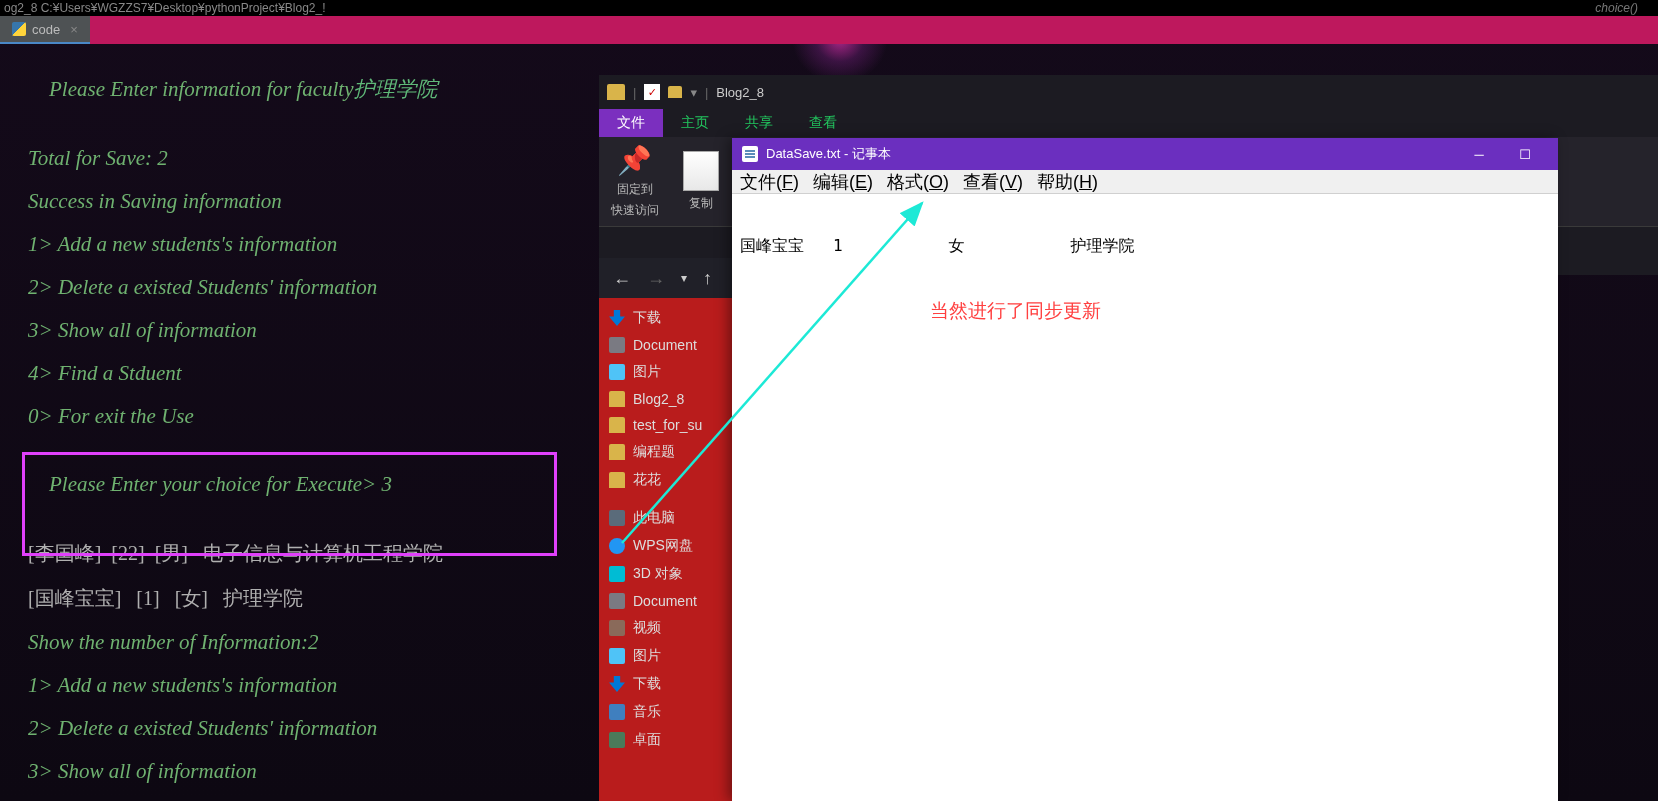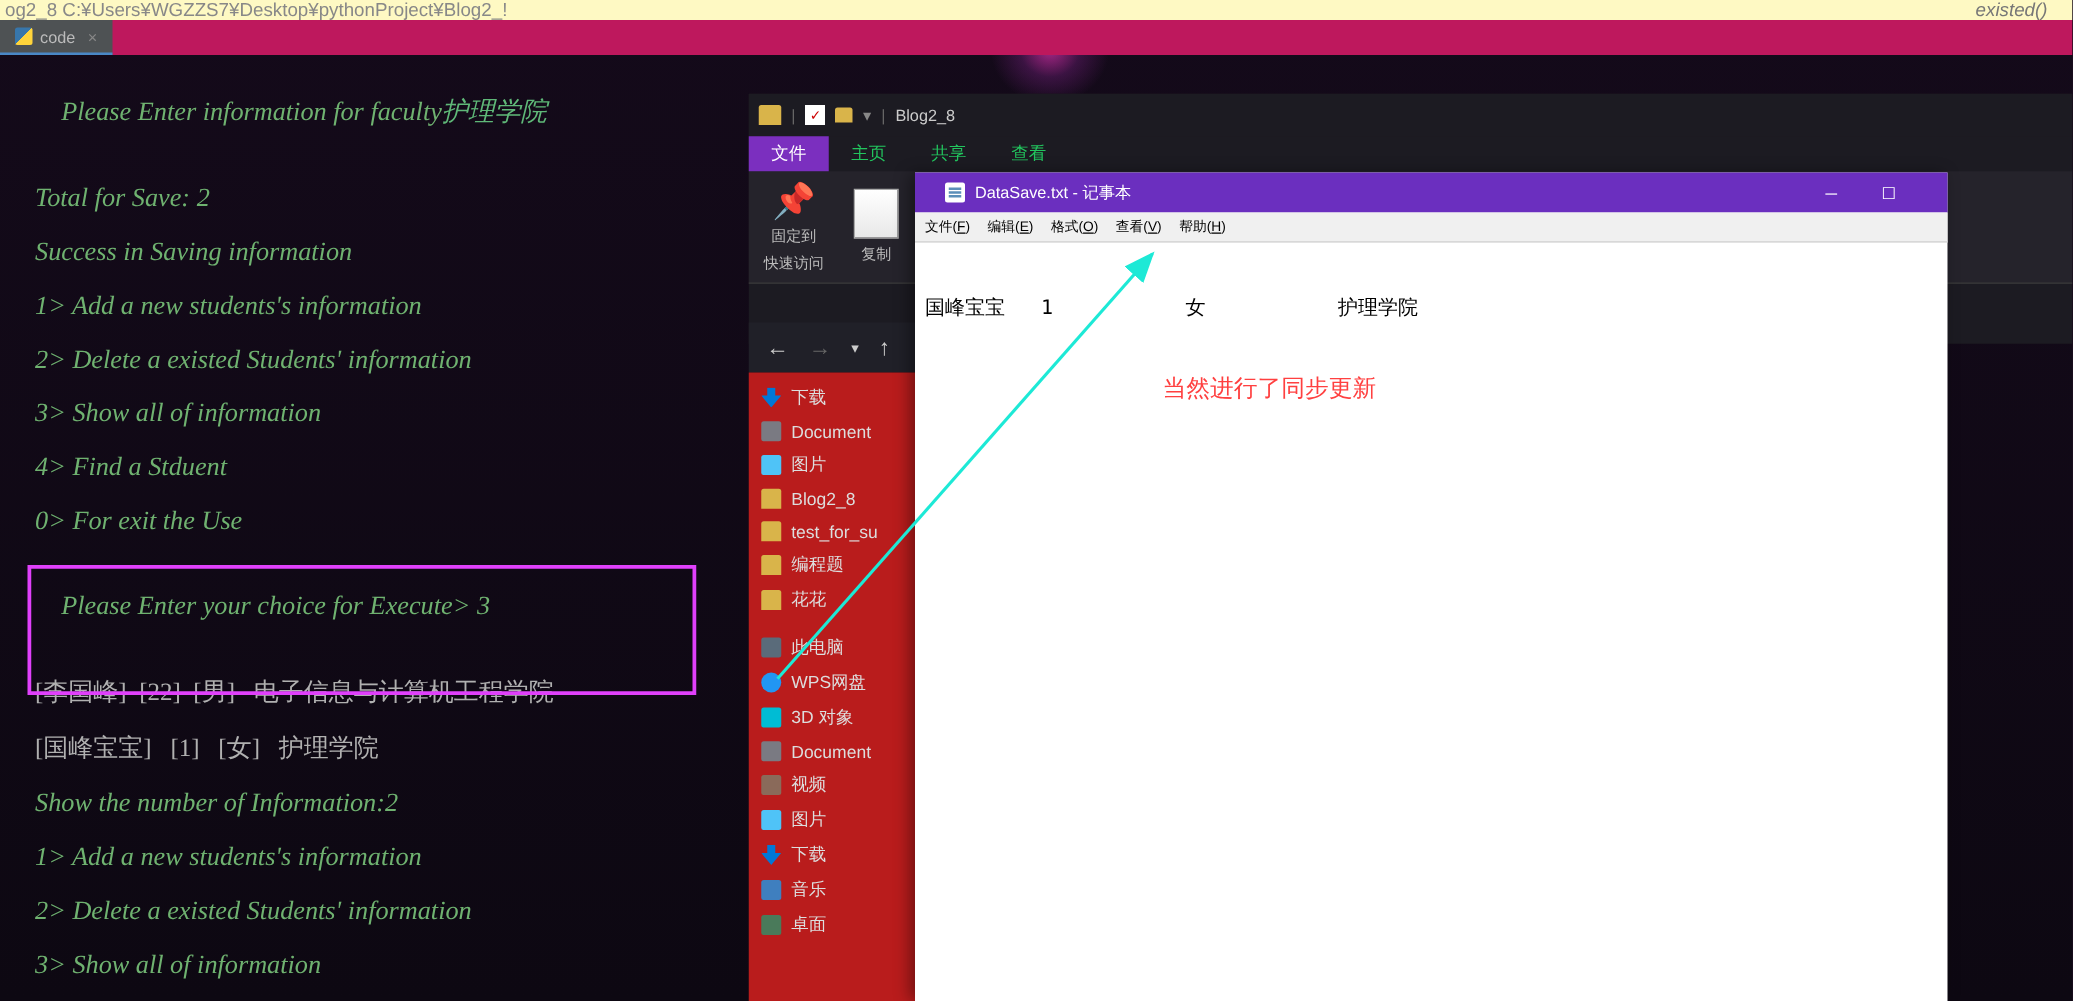--- a/index.html
+++ b/index.html
@@ -15,23 +15,23 @@
       position: absolute;
       top: 0; left: 0; right: 0; bottom: 0;
       background: radial-gradient(ellipse at 840px 40px, rgba(230,50,180,0.7) 0%, rgba(150,40,160,0.3) 2%, transparent 4%),
                   linear-gradient(180deg, #140a1a 0%, #0d0812 100%);
       z-index: 0;
     }
     .pycharm-top {
       position: absolute;
       top: 0; left: 0; right: 0;
       height: 16px;
-      background: #fef9c3;
+      background: #000000;
       color: #888;
-      font-size: 15px;
+      font-size: 12px;
       padding-left: 4px;
       display: flex;
       align-items: center;
       z-index: 1;
     }
     .pycharm-tabbar {
       position: absolute;
       top: 16px; left: 0;
       width: 100%;
       height: 28px;
@@ -191,36 +191,36 @@
       width: 826px; height: 663px;
       background: #fff;
       z-index: 4;
       box-shadow: -4px 0 12px rgba(0,0,0,0.4);
     }
     .notepad-titlebar {
       height: 32px;
       background: #6B2FBF;
       display: flex;
       align-items: center;
-      padding: 0 24px;
+      padding: 0 10px;
       color: #fff;
       font-size: 13px;
     }
     .np-title-icon { width:16px; height:16px; background:#fff; border-radius:2px; margin-right:8px; display:flex; align-items:center; justify-content:center; }
     .np-title-icon::after { content:''; width:10px; height:2px; background:#5B8FB9; box-shadow: 0 3px 0 #5B8FB9, 0 -3px 0 #5B8FB9; }
     .np-ctrls { margin-left:auto; display:flex; gap:0; }
     .np-ctrl { width:46px; height:32px; display:flex; align-items:center; justify-content:center; color:#fff; font-size:13px; }
     .notepad-menu {
       height: 24px;
       background: #f0f0f0;
       display: flex;
       align-items: center;
       padding: 0 8px;
       gap: 14px;
-      font-size: 11px;
+      font-size: 18px;
       color: #000;
       border-bottom: 1px solid #d0d0d0;
       text-align: center;
     }
     .notepad-menu span u { text-decoration: underline; }
     .notepad-content {
       padding: 4px 8px;
       font-family: 'SimSun', monospace;
       font-size: 16px;
       color: #000;
@@ -242,21 +242,21 @@
       pointer-events: none;
     }
   </style>
 </head>
 <body>
 
 <div class="bg-wallpaper"></div>
 
 <div class="pycharm-top">
   <span>og2_8  C:¥Users¥WGZZS7¥Desktop¥pythonProject¥Blog2_!</span>
-  <span style="margin-left:auto;color:#777;font-style:italic;padding-right:20px">existed()</span>
+  <span style="margin-left:auto;color:#777;font-style:italic;padding-right:20px">choice()</span>
 </div>
 
 <div class="pycharm-tabbar">
   <div class="pycharm-tab">
     <span class="py-icon"></span>
     <span>code</span>
     <span class="close-x">×</span>
   </div>
 </div>
 

